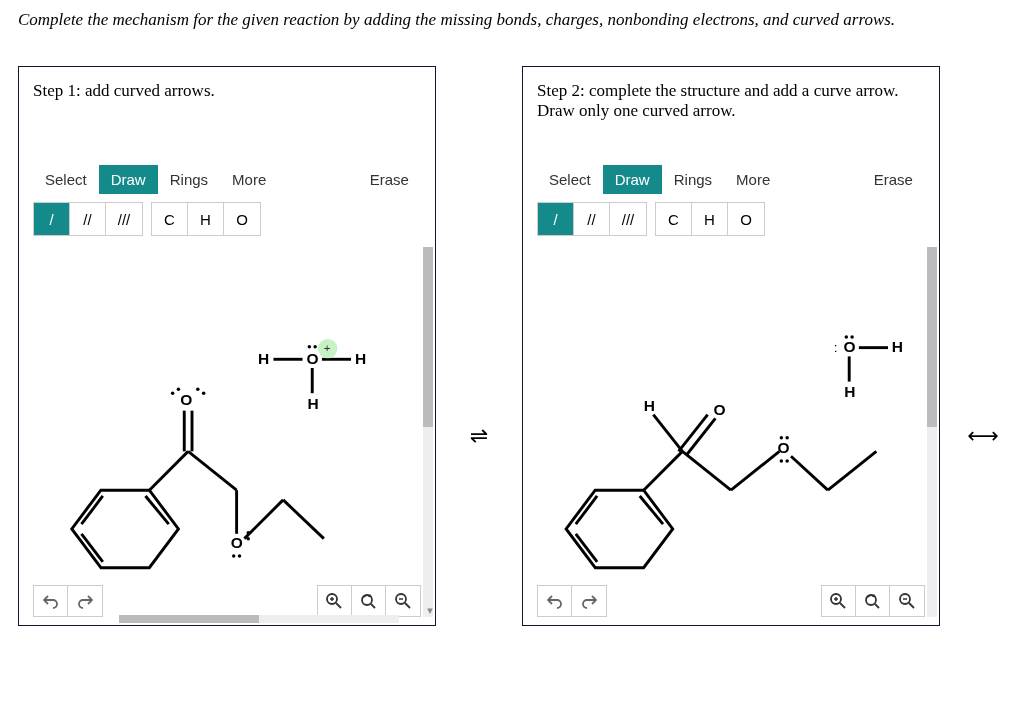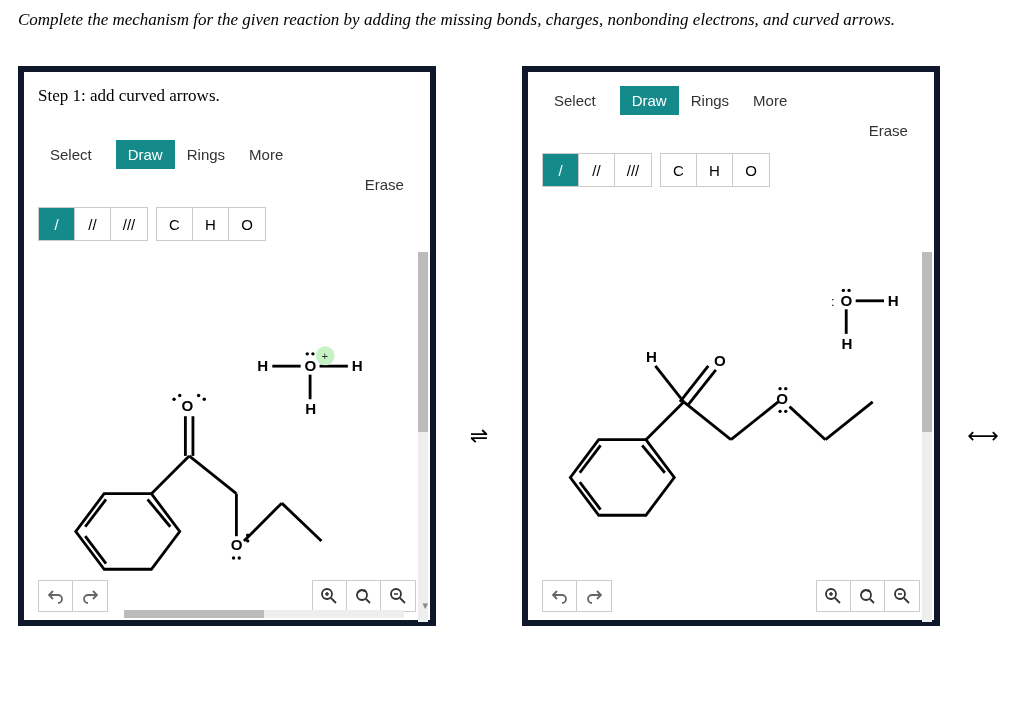--- a/index.html
+++ b/index.html
@@ -18,51 +18,50 @@
     font-size: 17px;
     font-style: italic;
   }
   .panels {
     display: flex;
     padding: 30px 18px 0;
     gap: 20px;
     align-items: stretch;
   }
   .panel {
-    border: 6px solid #0f172a;
+    border: 1px solid #0f172a;
     width: 450px;
     height: 560px;
     padding: 14px 14px 8px;
     position: relative;
   }
   .step-title {
     font-size: 17px;
     margin-bottom: 10px;
     min-height: 44px;
   }
   .toolbar {
     display: flex;
-    align-items: flex-start;
+    align-items: flex-end;
     gap: 6px;
   }
   .tab-row {
     display: flex;
     align-items: center;
   }
   .tab {
     padding: 6px 12px;
     font-size: 15px;
     font-family: Arial, sans-serif;
     color: #333;
     cursor: pointer;
   }
   .tab.active {
     background: #158a8a;
     color: #fff;
-    margin-left: 12px;
   }
   .erase {
     margin-left: auto;
     padding: 6px 12px;
     font-family: Arial, sans-serif;
     font-size: 15px;
     color: #333;
     cursor: pointer;
     margin-top: 30px;
   }
@@ -289,20 +288,21 @@
       </div>
     <div class="scroll-track-h">
         <div class="scroll-thumb-h"></div>
       </div>
     <div class="scroll-corner">▾</div>
   </div>
 
   <div class="between">⇌</div>
 
   <div class="panel">
+    <div class="step-title">Step 2: complete the structure and add a curve arrow. Draw only one curved arrow.</div>
 
     <div class="toolbar">
       <div class="tab-row">
         <div class="tab">Select</div>
         <div class="tab active">Draw</div>
         <div class="tab">Rings</div>
         <div class="tab">More</div>
       </div>
       <div class="erase">Erase</div>
     </div>

